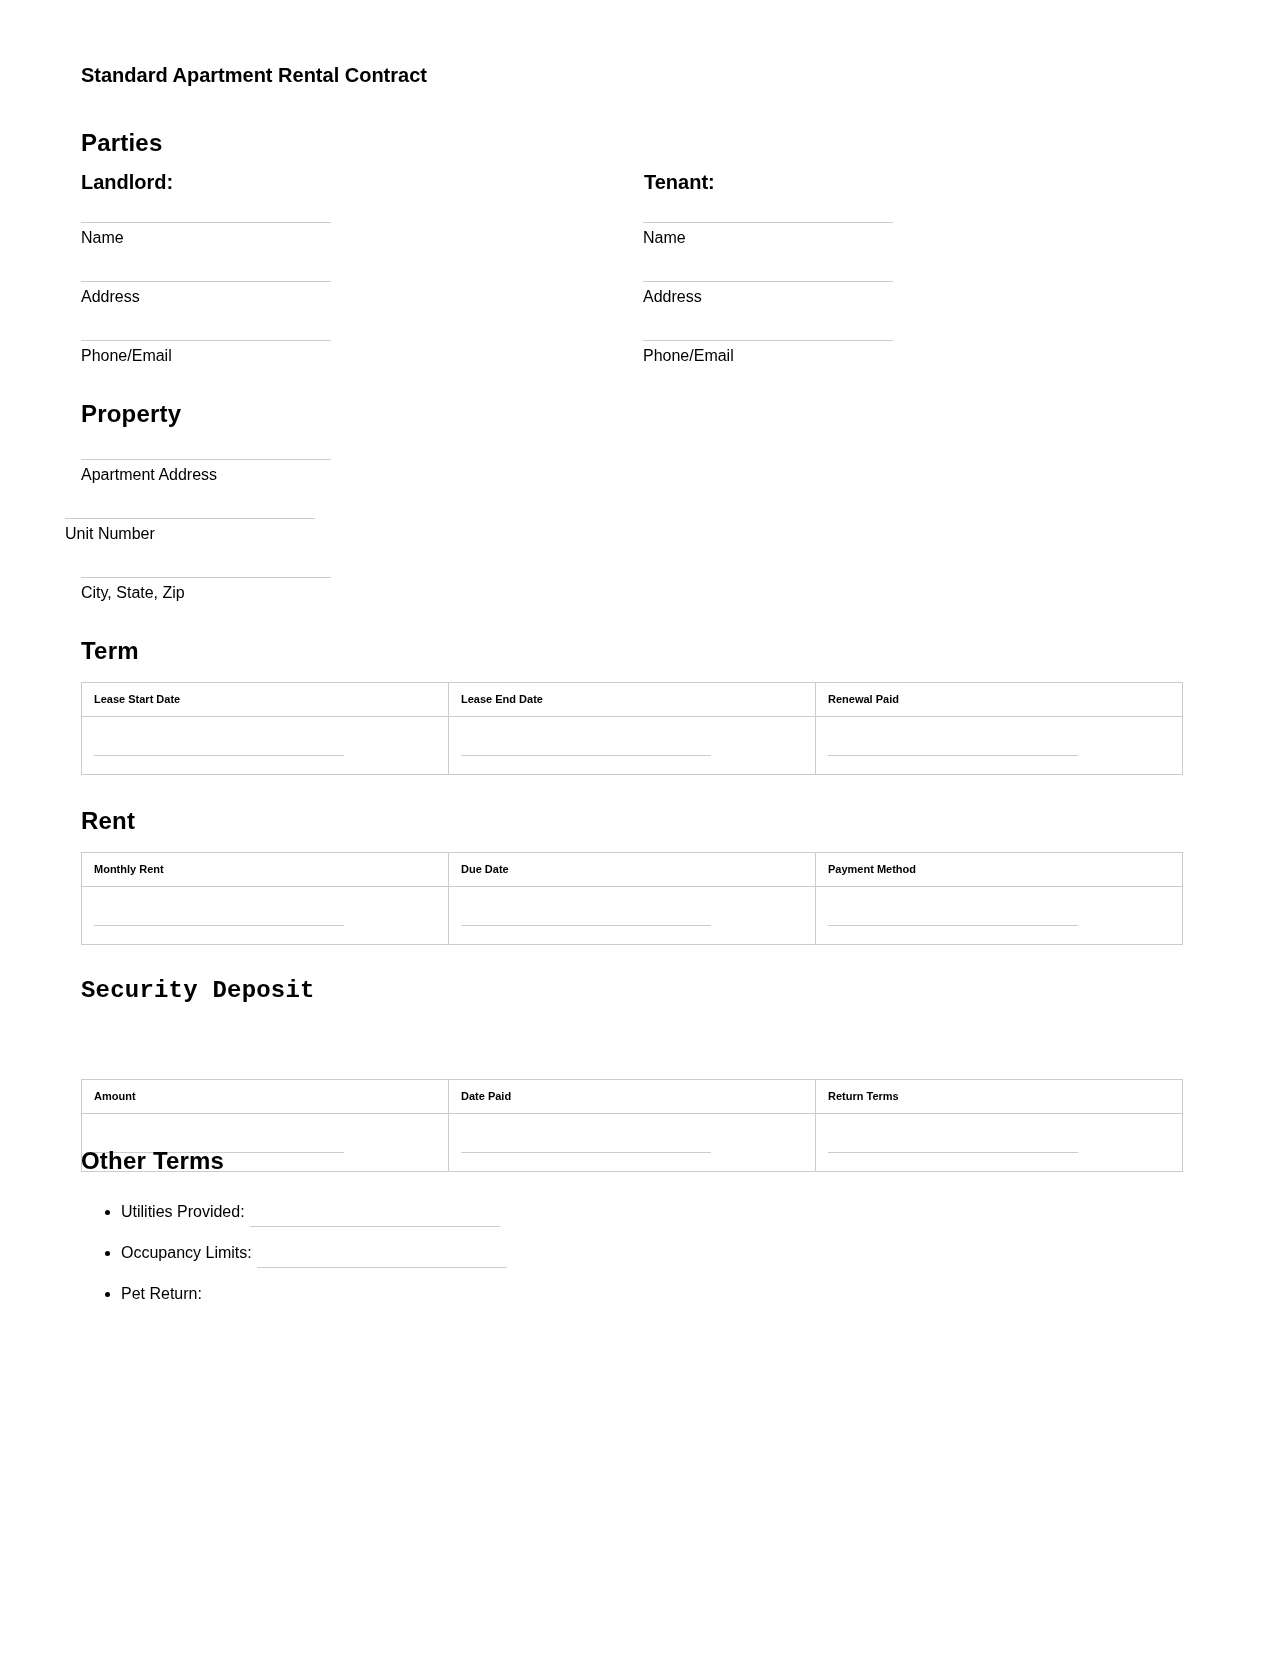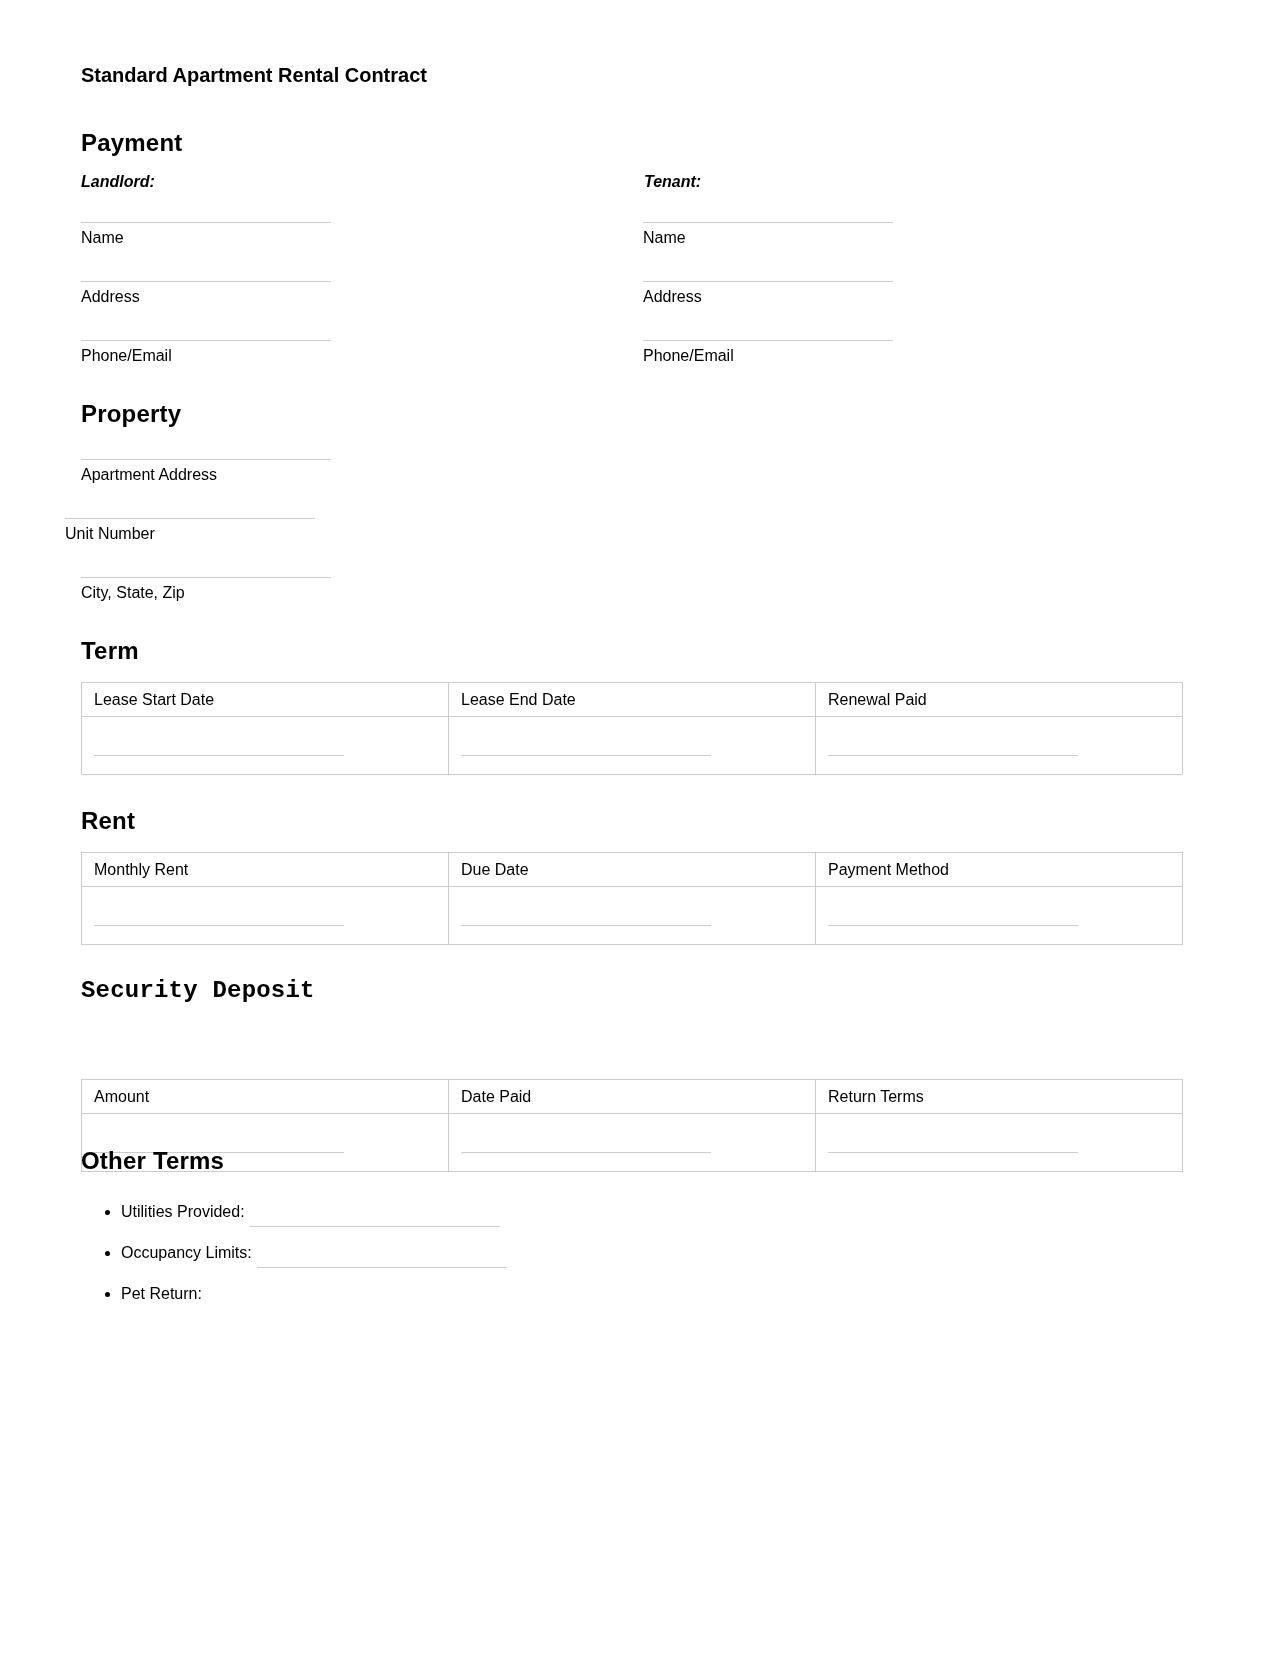--- a/index.html
+++ b/index.html
@@ -2,41 +2,41 @@
 <html><head>
 <meta charset="utf-8">
 <style>
   html, body { margin:0; padding:0; background:#ffffff; }
   body { width:1263px; height:1664px; position:relative; overflow:hidden;
          font-family:"Liberation Sans", sans-serif; color:#000; }
   .page { position:absolute; left:0; top:0; width:1263px; height:1300px; overflow:hidden; }
   .abs { position:absolute; }
   h1.title { margin:0; font-size:20px; font-weight:bold; line-height:37px; white-space:nowrap; }
   h2.sec { margin:0; font-size:24px; font-weight:bold; line-height:28px; white-space:nowrap; letter-spacing:0.2px; }
-  .party-label { font-size:16px; font-weight:bold; line-height:18px;font-style:italic; }
+  .party-label { font-size:20px; font-weight:bold; line-height:18px; }
   .field { position:absolute; width:250px; }
   .field .line { height:0; border-top:1px solid #cccccc; width:250px; }
   .field .lbl { font-size:16px; line-height:18px; margin-top:6px; white-space:nowrap; }
   table.grid { position:absolute; left:81px; width:1102px; border-collapse:collapse; table-layout:fixed; }
   table.grid th, table.grid td { border:1px solid #cccccc; padding:0 12px; text-align:left; vertical-align:top; }
-  table.grid th { height:33px; font-size:16px; font-weight:normal; line-height:33px; }
+  table.grid th { height:33px; font-size:11px; font-weight:bold; line-height:33px; }
   table.grid td { height:57px; }
   table.grid td .cell-line { margin-top:38px; width:250px; border-top:1px solid #cccccc; height:0; }
   ul.terms { position:absolute; left:81px; margin:0; padding:0 0 0 40px; list-style:disc; }
   ul.terms li { font-size:16px; line-height:18px; height:41px; white-space:nowrap; }
   ul.terms li .inl-line { display:inline-block; width:250px; border-bottom:1px solid #cccccc; height:18px; vertical-align:top; margin-left:5px; position:relative; top:5px; }
 </style>
 </head>
 <body>
 
 <div class="page">
 
   <h1 class="title abs" style="left:81px; top:57px;">Standard Apartment Rental Contract</h1>
 
-  <h2 class="sec abs" style="left:81px; top:129px;">Payment</h2>
+  <h2 class="sec abs" style="left:81px; top:129px;">Parties</h2>
 
   <div class="party-label abs" style="left:81px; top:173px;">Landlord:</div>
   <div class="field" style="left:81px; top:222px;">
     <div class="line"></div>
     <div class="lbl">Name</div>
   </div>
   <div class="field" style="left:81px; top:281px;">
     <div class="line"></div>
     <div class="lbl">Address</div>
   </div>

